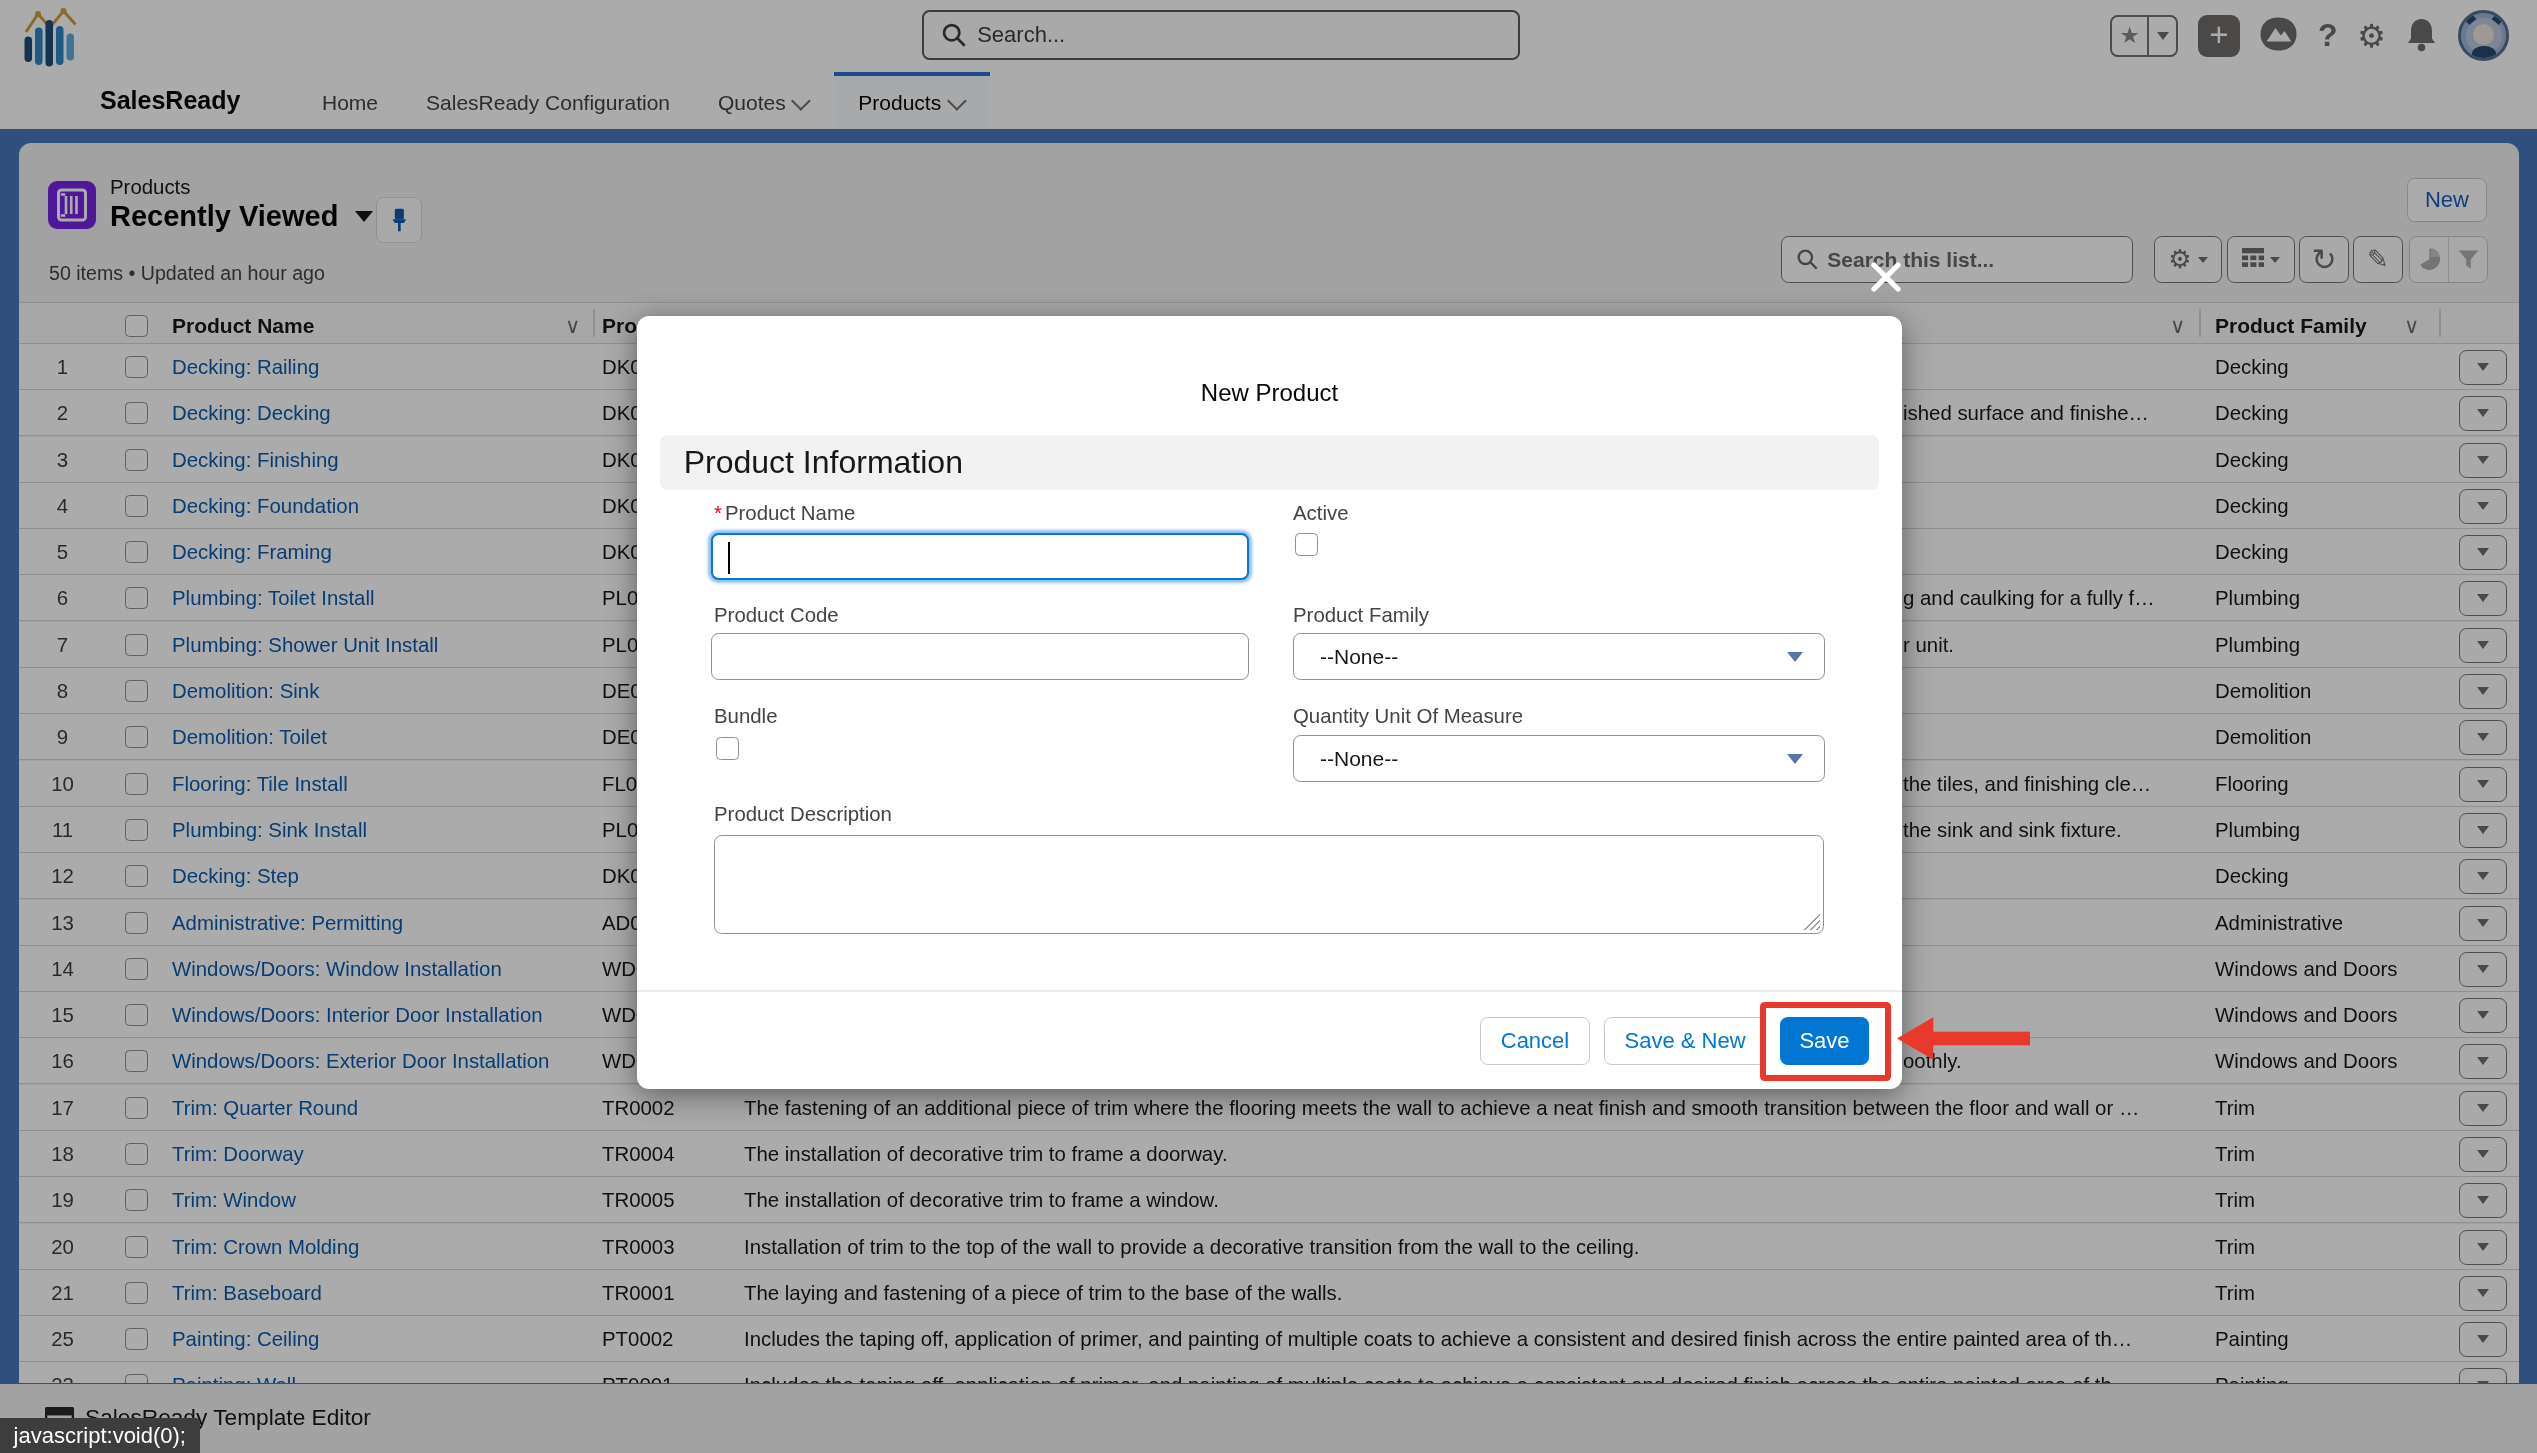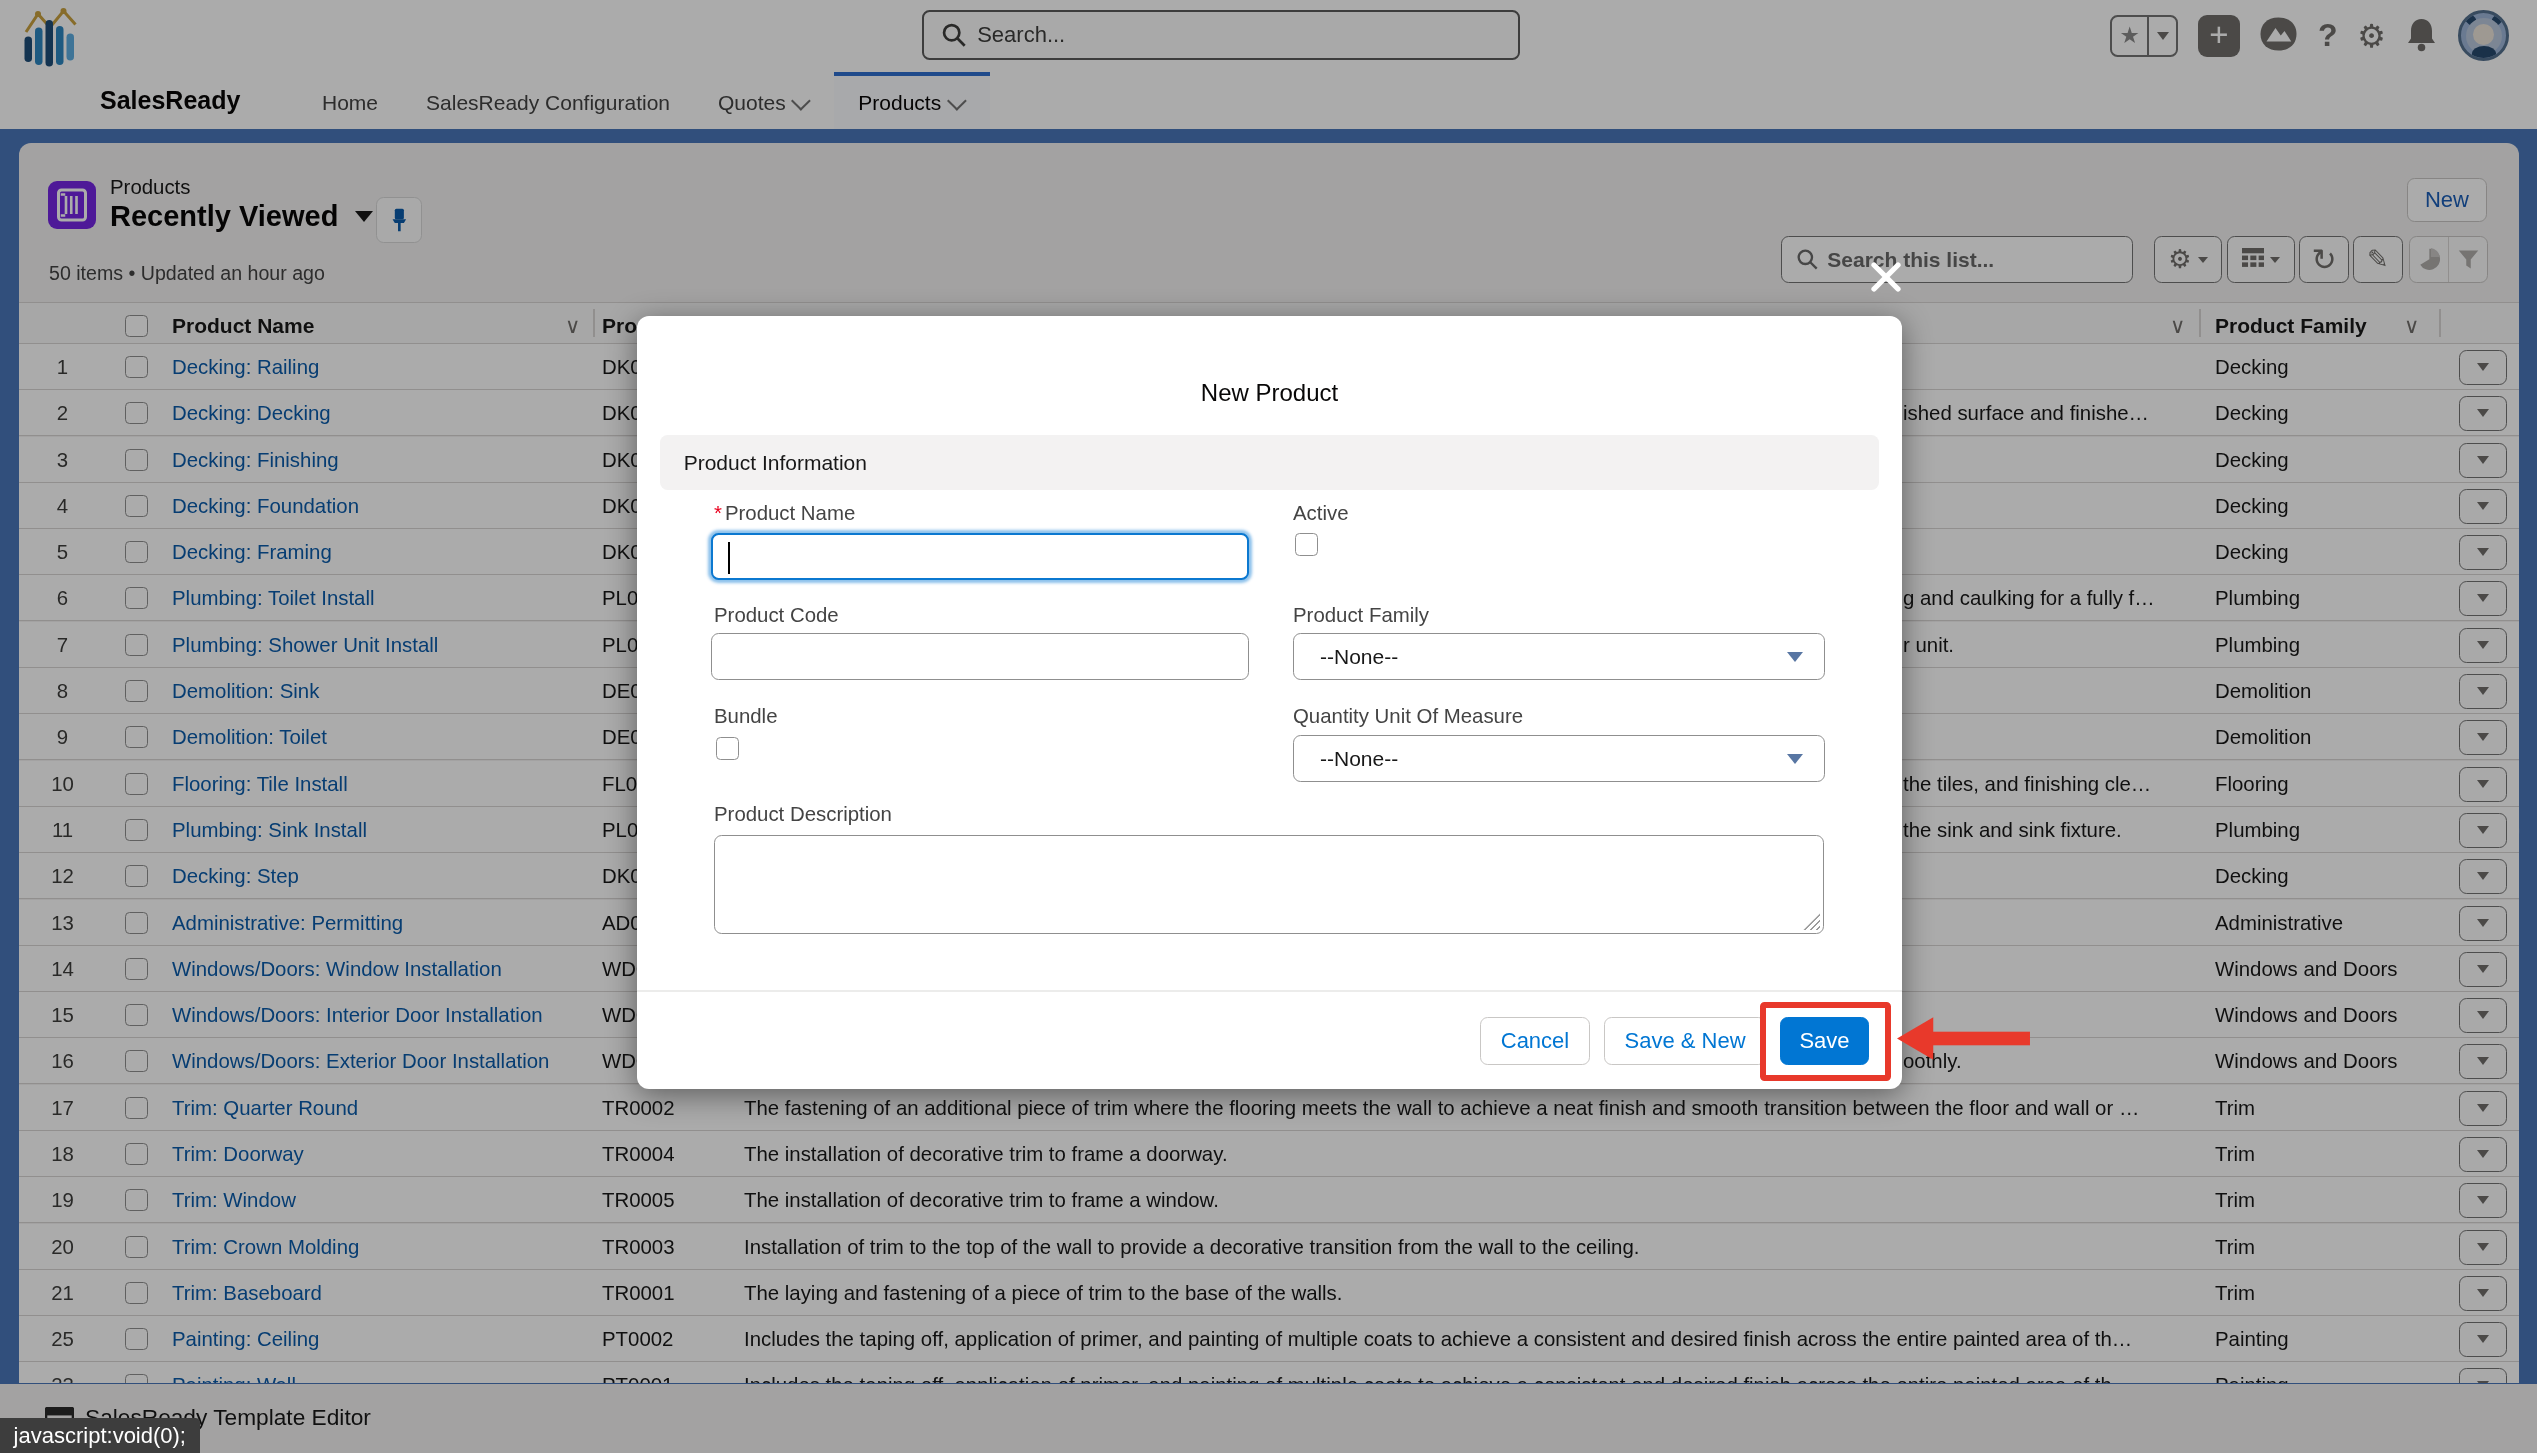--- a/index.html
+++ b/index.html
@@ -71,21 +71,21 @@
   .cb{width:22.7px;height:22.7px;border:1.5px solid #8f8f8f;border-radius:4.5px;background:#fff;box-sizing:border-box;}
   .rowbtn{width:48px;height:35px;border:1.5px solid #747474;border-radius:7.6px;background:#fdfdfd;display:flex;align-items:center;justify-content:center;box-sizing:border-box;}
   .rowbtn b{width:0;height:0;border-left:6.8px solid transparent;border-right:6.8px solid transparent;border-top:8.3px solid #706e6b;}
   .hsort{font-size:21px;color:#706e6b;font-weight:400;}
   .hdiv{position:absolute;top:6px;bottom:6px;width:1.5px;background:#d8d6d4;}
   
   .overlay{position:absolute;left:0;top:0;width:2538px;height:1454px;background:rgba(0,0,0,0.33);z-index:50;}
   .modal{position:absolute;left:637px;top:316px;width:1265px;height:773px;background:#fff;border-radius:12px;z-index:100;box-shadow:0 6px 30px rgba(0,0,0,0.45);}
   .mclose{position:absolute;top:-54px;right:1.5px;width:30px;height:30px;z-index:101;}
   .mtitle{position:absolute;left:0;top:63px;width:100%;text-align:center;font-size:24px;color:#080707;}
-  .msection{position:absolute;left:22.7px;right:22.7px;top:119px;height:55px;background:#f3f2f2;border-radius:7.6px;font-size:21px;color:#181818;display:flex;align-items:center;padding-left:24px;box-sizing:border-box;}
+  .msection{position:absolute;left:22.7px;right:22.7px;top:119px;height:55px;background:#f3f2f2;border-radius:7.6px;font-size:32px;color:#181818;display:flex;align-items:center;padding-left:24px;box-sizing:border-box;}
   .flabel{position:absolute;font-size:20.4px;color:#444;}
   .req{color:#ea001e;margin-right:3px;}
   .tinput{position:absolute;height:47px;border:1.5px solid #8f8f8f;border-radius:7.6px;background:#fff;box-sizing:border-box;}
   .tinput.focus{border:2.3px solid #0b78d0;box-shadow:0 0 3px 3px rgba(1,118,211,0.45);}
   .caret{position:absolute;left:15px;top:6.8px;width:2.3px;height:32px;background:#000;}
   .mcb{position:absolute;width:22.7px;height:22.7px;border:1.5px solid #8f8f8f;border-radius:4.5px;background:#fff;box-sizing:border-box;}
   .msel{position:absolute;height:47px;border:1.5px solid #8f8f8f;border-radius:7.6px;background:#fff;box-sizing:border-box;display:flex;align-items:center;justify-content:space-between;padding:0 21px 0 26px;font-size:21px;color:#181818;}
   .msel b{width:0;height:0;border-left:8.3px solid transparent;border-right:8.3px solid transparent;border-top:10.6px solid #5876a3;}
   .mtext{position:absolute;left:77px;top:519px;width:1110px;height:99px;border:1.5px solid #8f8f8f;border-radius:7.6px;background:#fff;box-sizing:border-box;}
   .mtext::after{content:"";position:absolute;right:3px;bottom:3px;width:16.6px;height:16.6px;

